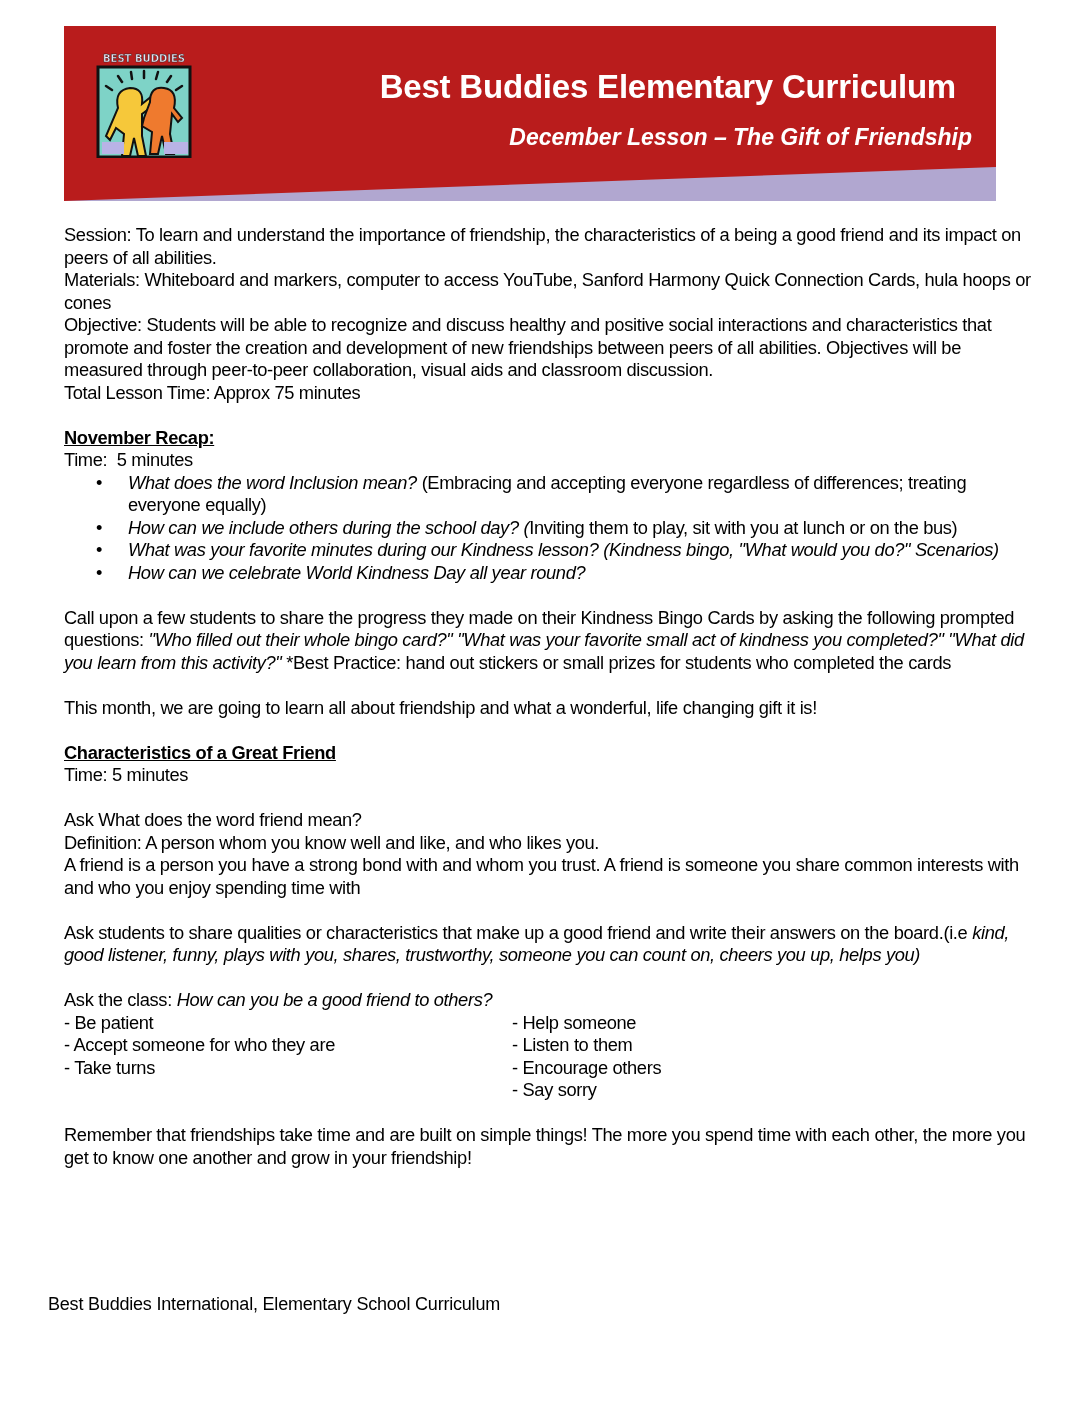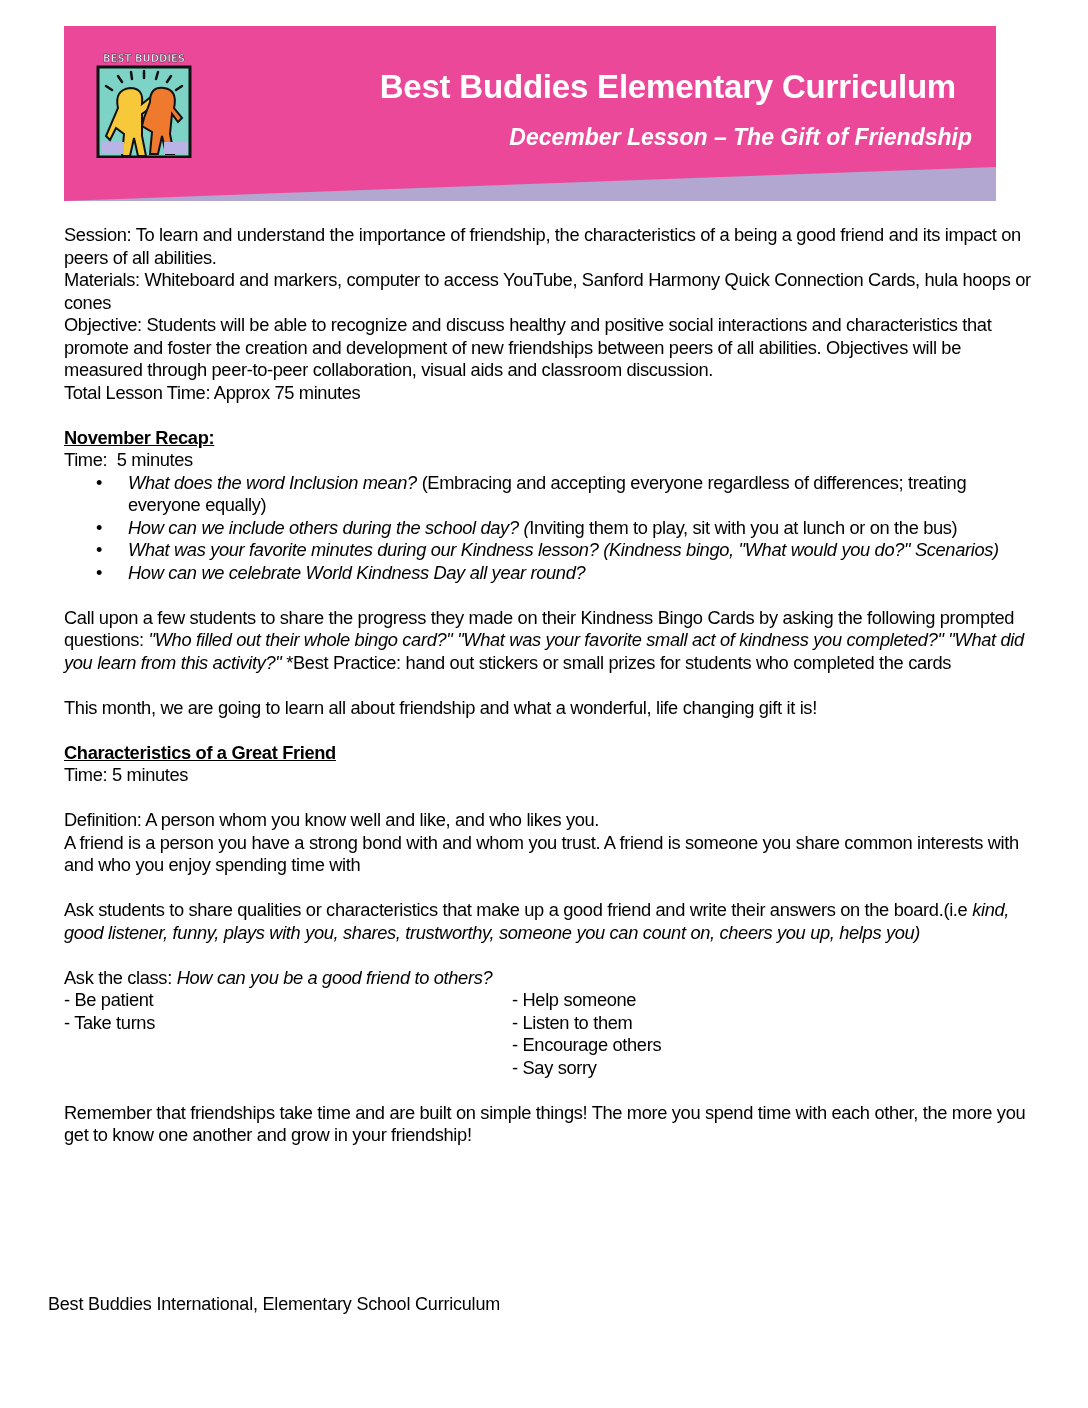--- a/index.html
+++ b/index.html
@@ -1,19 +1,19 @@
 <!DOCTYPE html>
 <html><head>
 <meta charset="utf-8">
 <style>
   html, body { margin: 0; padding: 0; background: #ffffff; }
   body { width: 1088px; height: 1408px; position: relative; overflow: hidden;
          font-family: "Liberation Sans", sans-serif; color: #000; }
   .banner { position: absolute; left: 64px; top: 26px; width: 932px; height: 175px;
-            background: #ec4899; overflow: hidden; }
+            background: #b91c1c; overflow: hidden; }
   .banner .wedge { position: absolute; left: 0; top: 0; width: 100%; height: 100%; }
   .logo { position: absolute; left: 28px; top: 26px; width: 104px; height: 106px; }
   .banner-title { position: absolute; right: 40px; top: 42px; color: #fff;
                   font-weight: bold; font-size: 33px; letter-spacing: -0.2px; }
   .banner-sub { position: absolute; right: 24px; top: 98px; color: #fff;
                 font-weight: bold; font-style: italic; font-size: 23px; }
   .content { position: absolute; left: 64px; top: 224px; width: 970px;
              font-size: 18.3px; line-height: 22.5px; letter-spacing: -0.35px; }
   .content p { margin: 0; }
   .gap { height: 22.5px; }
@@ -71,29 +71,31 @@
   </ul>
   <div class="gap"></div>
   <p><span>Call upon a few students to share the progress they made on their Kindness Bingo Cards by asking the following prompted questions: </span><i>"Who filled out their whole bingo card?" "What was your favorite small act of kindness you completed?" "What did you learn from this activity?"</i><span> *Best Practice: hand out stickers or small prizes for students who completed the cards</span></p>
   <div class="gap"></div>
   <p>This month, we are going to learn all about friendship and what a wonderful, life changing gift it is!</p>
   <div class="gap"></div>
 
   <p class="h">Characteristics of a Great Friend</p>
   <p><b>Time:</b><span> 5 minutes</span></p>
   <div class="gap"></div>
+  <p><b>Ask</b><span> What does the word friend mean?</span></p>
   <p>Definition: A person whom you know well and like, and who likes you.</p>
   <p>A friend is a person you have a strong bond with and whom you trust. A friend is someone you share common interests with and who you enjoy spending time with</p>
   <div class="gap"></div>
   <p><b>Ask</b><span> students to share qualities or characteristics that make up a good friend and write their answers on the board.(i.e </span><i>kind, good listener, funny, plays with you, shares, trustworthy, someone you can count on, cheers you up, helps you)</i></p>
   <div class="gap"></div>
   <p><b>Ask</b><span> the class: </span><i>How can you be a good friend to others?</i></p>
   <div class="cols">
     <div class="col">
       <p>- Be patient</p>
+      <p>- Accept someone for who they are</p>
       <p>- Take turns</p>
     </div>
     <div class="col">
       <p>- Help someone</p>
       <p>- Listen to them</p>
       <p>- Encourage others</p>
       <p>- Say sorry</p>
     </div>
   </div>
   <div class="gap"></div>

